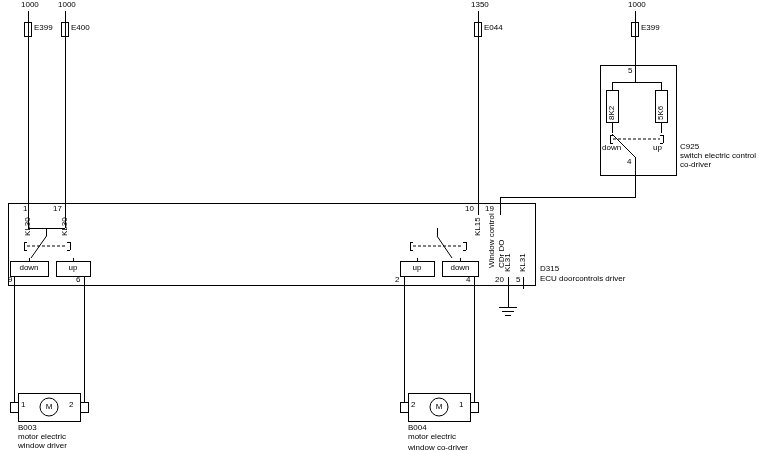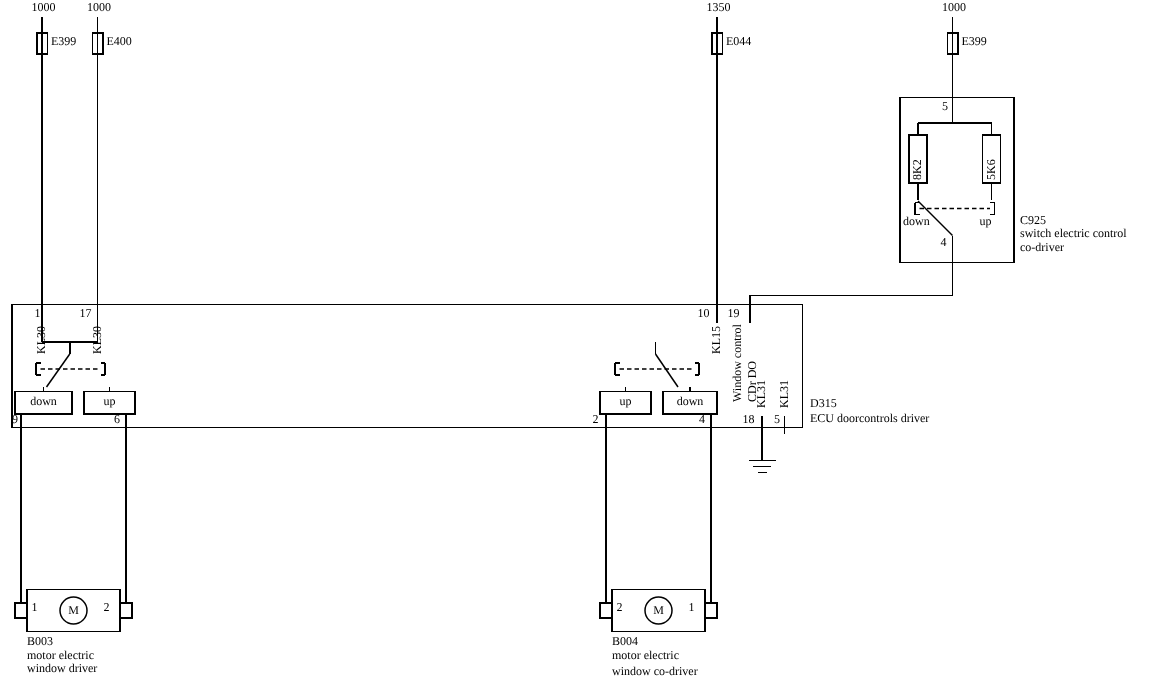--- a/index.html
+++ b/index.html
@@ -1,18 +1,18 @@
 <!DOCTYPE html>
 <html><head>
 <meta charset="utf-8">
 <style>
   html,body { margin:0; padding:0; background:#fff; }
   .canvas {
     position:relative; width:773px; height:451px; background:#fff;
-    font-family:Liberation Serif, serif; font-size:8px; color:#000;
+    font-family:Liberation Sans, sans-serif; font-size:8px; color:#000;
     overflow:hidden;
   }
   svg.wires { position:absolute; left:0; top:0; }
   .t  { position:absolute; white-space:nowrap; line-height:8px; height:8px; }
   .tc { text-align:center; }
   .vt { position:absolute; white-space:nowrap; line-height:8px; height:8px;
         transform-origin:0 100%; transform:rotate(-90deg); }
 </style>
 </head>
 <body>
@@ -123,21 +123,21 @@
 
   <span class="t tc" style="left:10px;top:264px;width:38px">down</span>
   <span class="t tc" style="left:56px;top:264px;width:34px">up</span>
   <span class="t tc" style="left:400px;top:264px;width:34px">up</span>
   <span class="t tc" style="left:442px;top:264px;width:36px">down</span>
 
   <span class="t" style="left:8px;top:276px">9</span>
   <span class="t" style="left:76px;top:276px">6</span>
   <span class="t" style="left:395px;top:276px">2</span>
   <span class="t" style="left:466px;top:276px">4</span>
-  <span class="t" style="left:495px;top:276px">18</span>
+  <span class="t" style="left:495px;top:276px">20</span>
   <span class="t" style="left:516px;top:276px">5</span>
   <span class="vt" style="left:512px;top:264px">KL31</span>
   <span class="vt" style="left:527px;top:264px">KL31</span>
 
   <span class="t" style="left:540px;top:265px">D315</span>
   <span class="t" style="left:540px;top:275px">ECU doorcontrols driver</span>
 
   <span class="t" style="left:21px;top:401px">1</span>
   <span class="t" style="left:69px;top:401px">2</span>
   <span class="t tc" style="left:44px;top:403px;width:10px">M</span>

